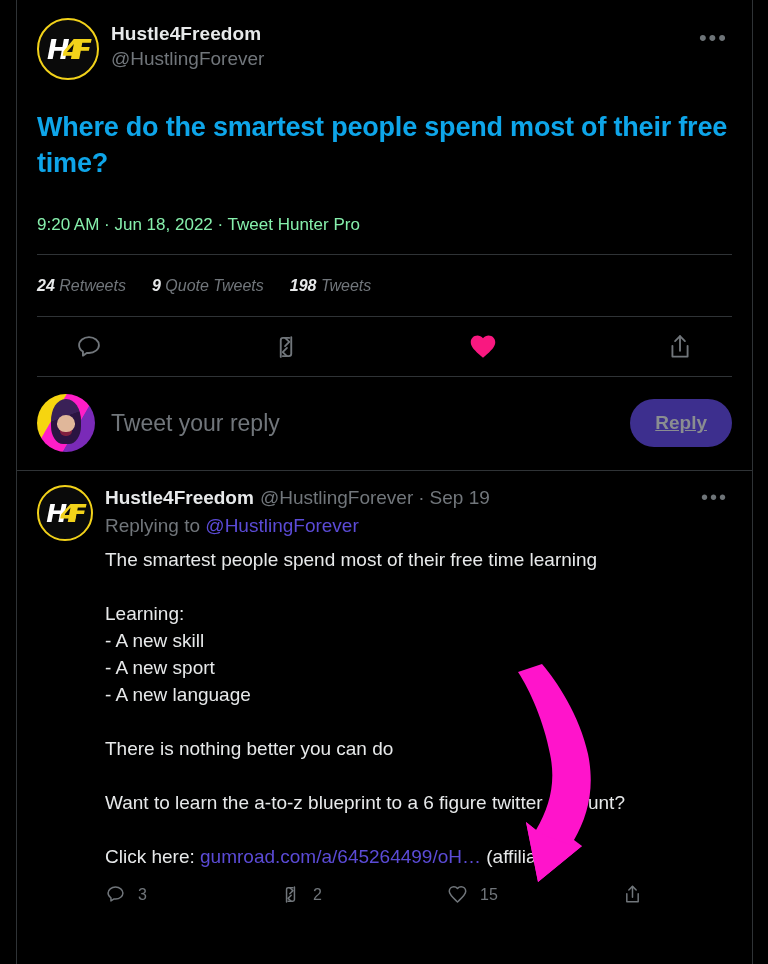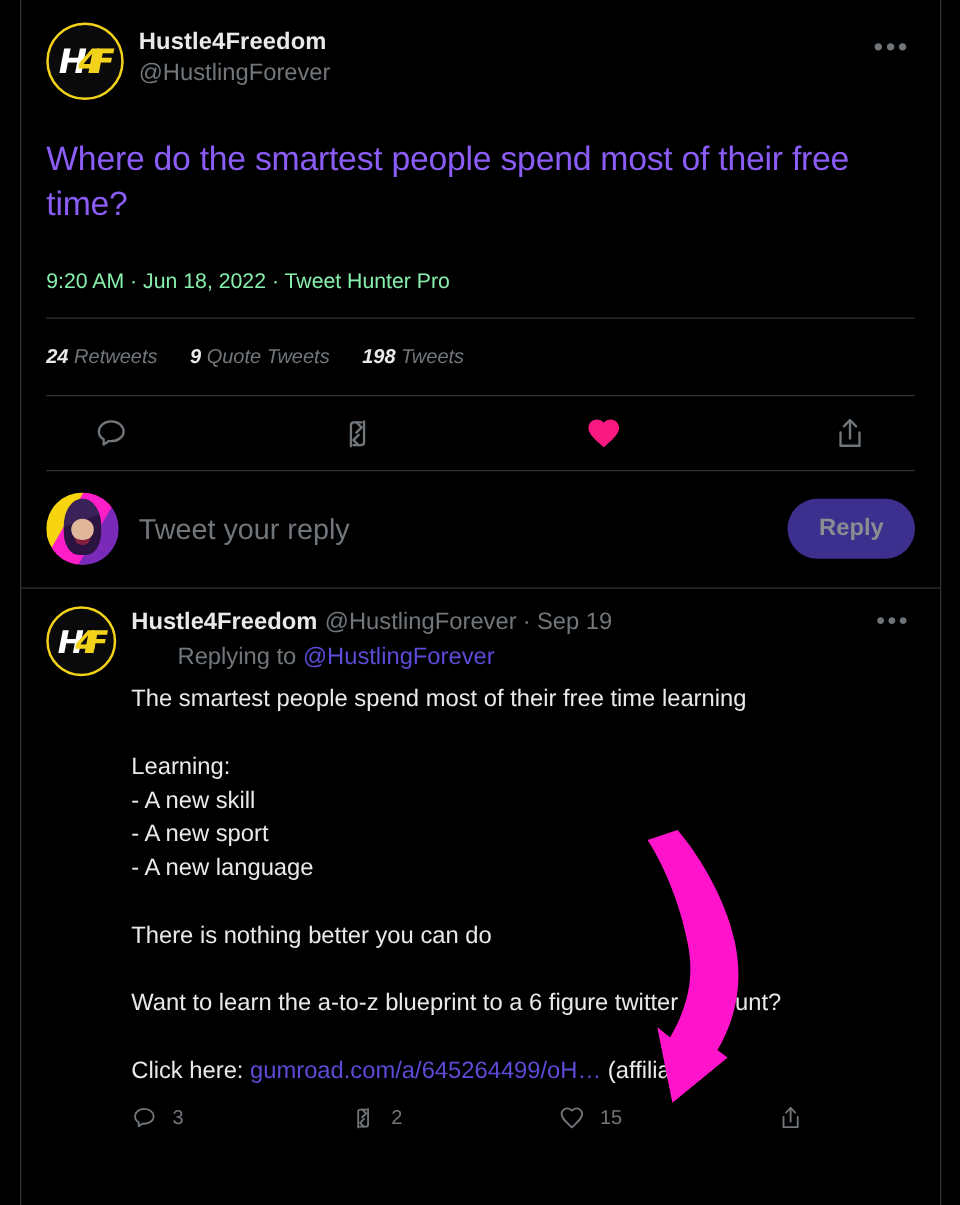--- a/index.html
+++ b/index.html
@@ -123,24 +123,24 @@
     font-size: 22px;
     letter-spacing: 2px;
     line-height: 20px;
     padding-top: 10px;
     padding-right: 4px;
     cursor: pointer;
     user-select: none;
   }
 
   .tweet-body {
-    color: #8b5cf6;
+    color: #0ea5e9;
     font-size: 27px;
     line-height: 36px;
-    font-weight: normal;
+    font-weight: bold;
     letter-spacing: -.2px;
     margin-top: 29px;
     padding-right: 2px;
   }
 
   .timestamp {
     color: #86efac;
     font-size: 17px;
     line-height: 22px;
     margin-top: 33px;
@@ -206,20 +206,21 @@
   .reply-btn {
     background: #3d2f8e;
     color: #8a8d91;
     border: none;
     border-radius: 999px;
     font-size: 19px;
     font-weight: bold;
     padding: 13px 25px;
     cursor: pointer;
     font-family: "Liberation Sans", sans-serif;
+    text-decoration: underline;
   }
 
   
   .reply-tweet {
     display: flex;
     padding: 14px 20px 0 20px;
     position: relative;
   }
   .reply-tweet .avatar { width: 56px; height: 56px; flex: 0 0 56px; }
   .reply-tweet .avatar-h4f .h4f { font-size: 25px; }
@@ -240,21 +241,20 @@
     padding-top: 0;
     font-size: 20px;
     line-height: 18px;
   }
 
   .replying-to {
     font-size: 19px;
     line-height: 28px;
     color: #71767b;
     margin-top: 2px;
-    margin-left: 37px;
   }
   .replying-to a { color: #5b4bd6; text-decoration: none; cursor: pointer; }
 
   .reply-text {
     color: #e7e9ea;
     font-size: 19px;
     line-height: 27px;
     margin-top: 6px;
     white-space: pre-wrap;
   }

